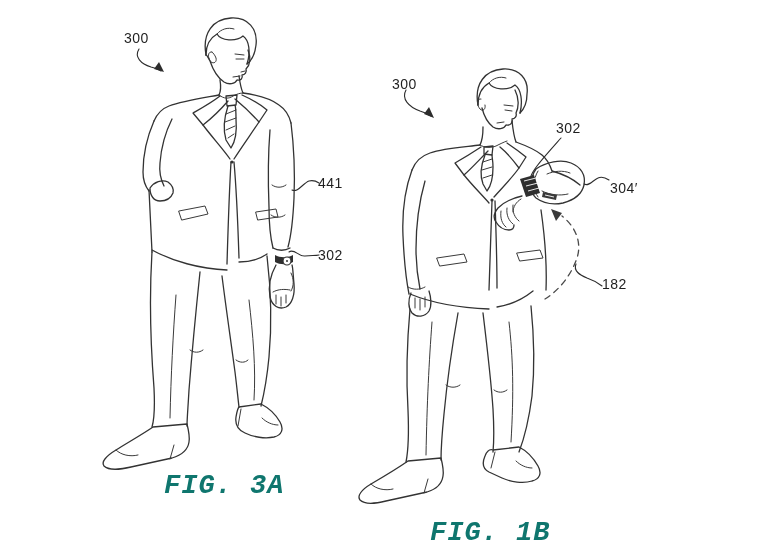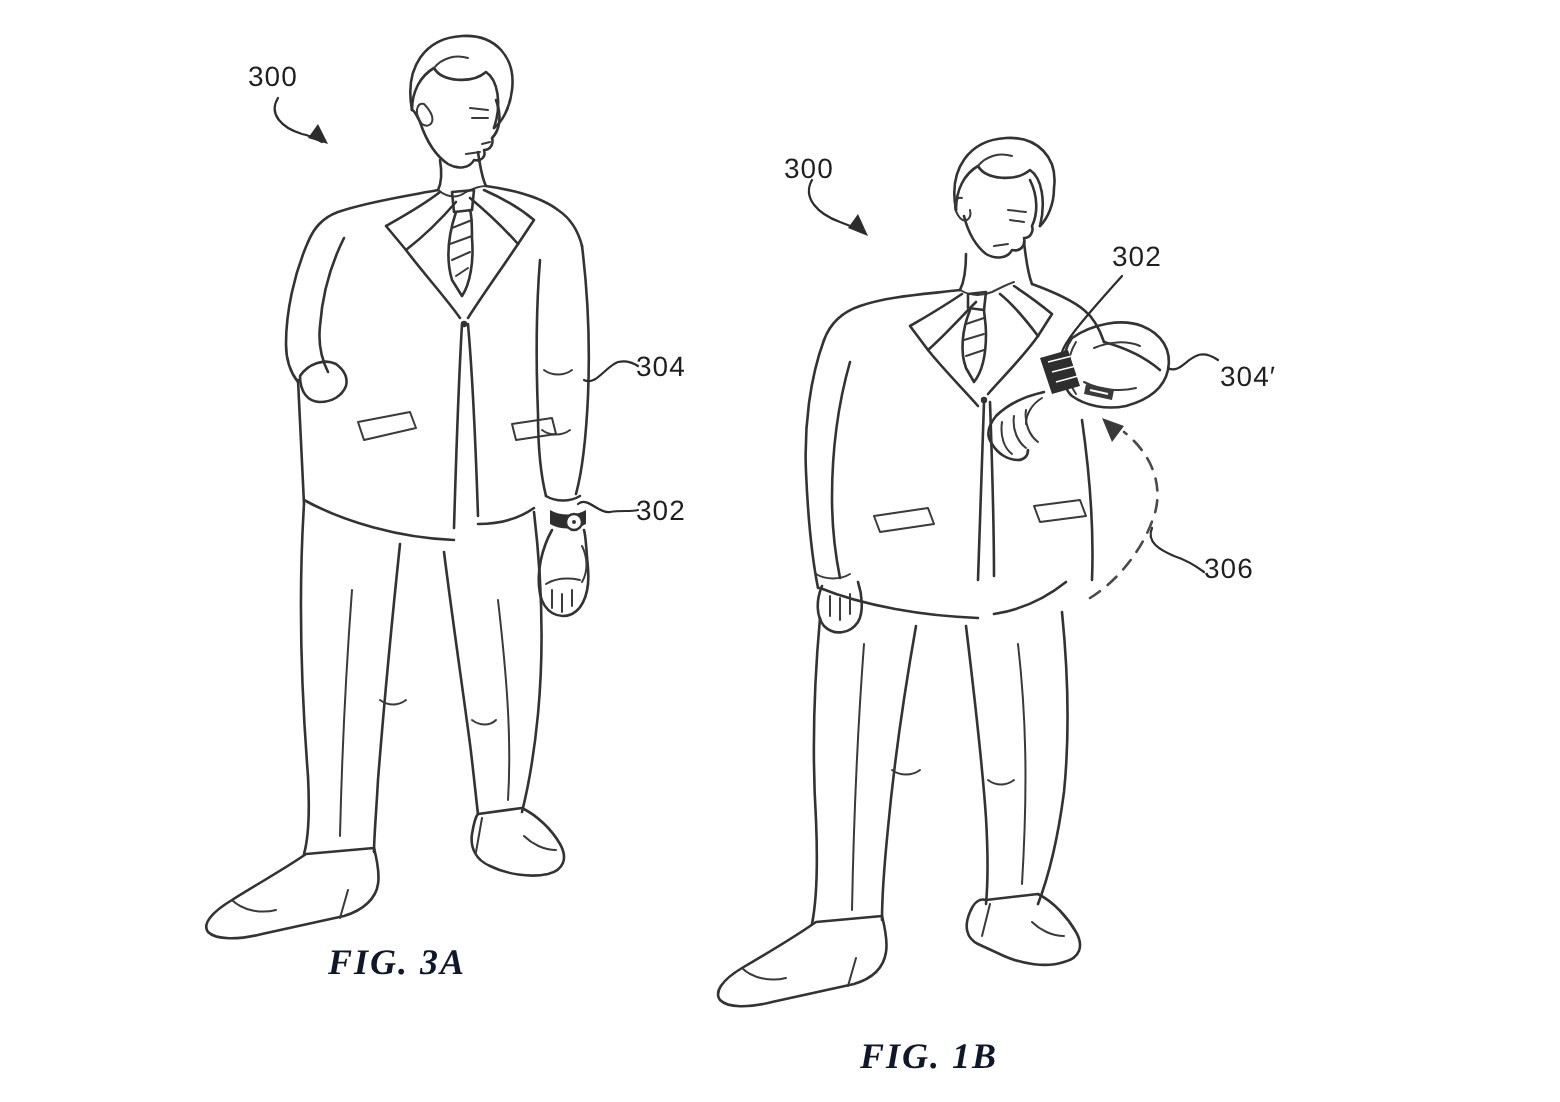--- a/index.html
+++ b/index.html
@@ -7,22 +7,22 @@
     position:relative;width:780px;height:551px;background:#fff;overflow:hidden;
     font-family:"Liberation Sans", sans-serif;
     text-align:center;
   }
   .sheet svg{position:absolute;left:0;top:0;}
   .ref{
     position:absolute;font-size:14px;letter-spacing:.5px;color:#1f1f1f;
     font-family:"Liberation Sans", sans-serif;white-space:nowrap;
   }
   .caption{
-    position:absolute;font-size:18px;font-style:italic;font-weight:700;
-    color:#0f172a;letter-spacing:1px;font-family:Liberation Serif, serif;
+    position:absolute;font-size:27px;font-style:italic;font-weight:700;
+    color:#0f766e;letter-spacing:1px;font-family:Liberation Mono, monospace;
     white-space:nowrap;
   }
   .stroke{fill:none;stroke:#333;stroke-width:1.3;stroke-linecap:round;stroke-linejoin:round;}
   .thin{fill:none;stroke:#3a3a3a;stroke-width:1;stroke-linecap:round;stroke-linejoin:round;}
   .lead{fill:none;stroke:#2c2c2c;stroke-width:1.1;stroke-linecap:round;}
   .fillink{fill:#2e2e2e;stroke:none;}
   .dash{fill:none;stroke:#4a4a4a;stroke-width:1.3;stroke-dasharray:6 5;stroke-linecap:round;}
   .whitehatch{fill:none;stroke:#fff;stroke-width:.9;}
 </style>
 </head>
@@ -201,24 +201,24 @@
       <polygon points="434,118 424,114 429,107" fill="#2c2c2c"></polygon>
       <path class="lead" d="M561,138 C553,147 543,158 537,166 C534,170 532,173 531,176"></path>
       <path class="lead" d="M584,184 C589,187 593,180 598,178 C602,176 606,178 609,180"></path>
       <path class="dash" d="M545,299 C558,291 571,276 577,258 C582,243 576,227 562,216"></path>
       <polygon points="551,209 562,213 556,221" fill="#3a3a3a"></polygon>
       <path class="lead" d="M576,264 C573,271 580,275 587,278 C593,280 598,283 602,286"></path>
     </g>
   </svg>
 
   <div class="ref" style="left:124px;top:30px;">300</div>
-  <div class="ref" style="left:318px;top:175px;">304</div>
+  <div class="ref" style="left:318px;top:175px;">441</div>
   <div class="ref" style="left:318px;top:247px;">302</div>
 
   <div class="ref" style="left:392px;top:76px;">300</div>
   <div class="ref" style="left:556px;top:120px;">302</div>
   <div class="ref" style="left:610px;top:180px;">304′</div>
-  <div class="ref" style="left:602px;top:276px;">306</div>
+  <div class="ref" style="left:602px;top:276px;">182</div>
 
   <div class="caption" style="left:164px;top:471px;">FIG. 3A</div>
   <div class="caption" style="left:430px;top:518px;">FIG. 1B</div>
 
 </div>
 
 </body></html>

